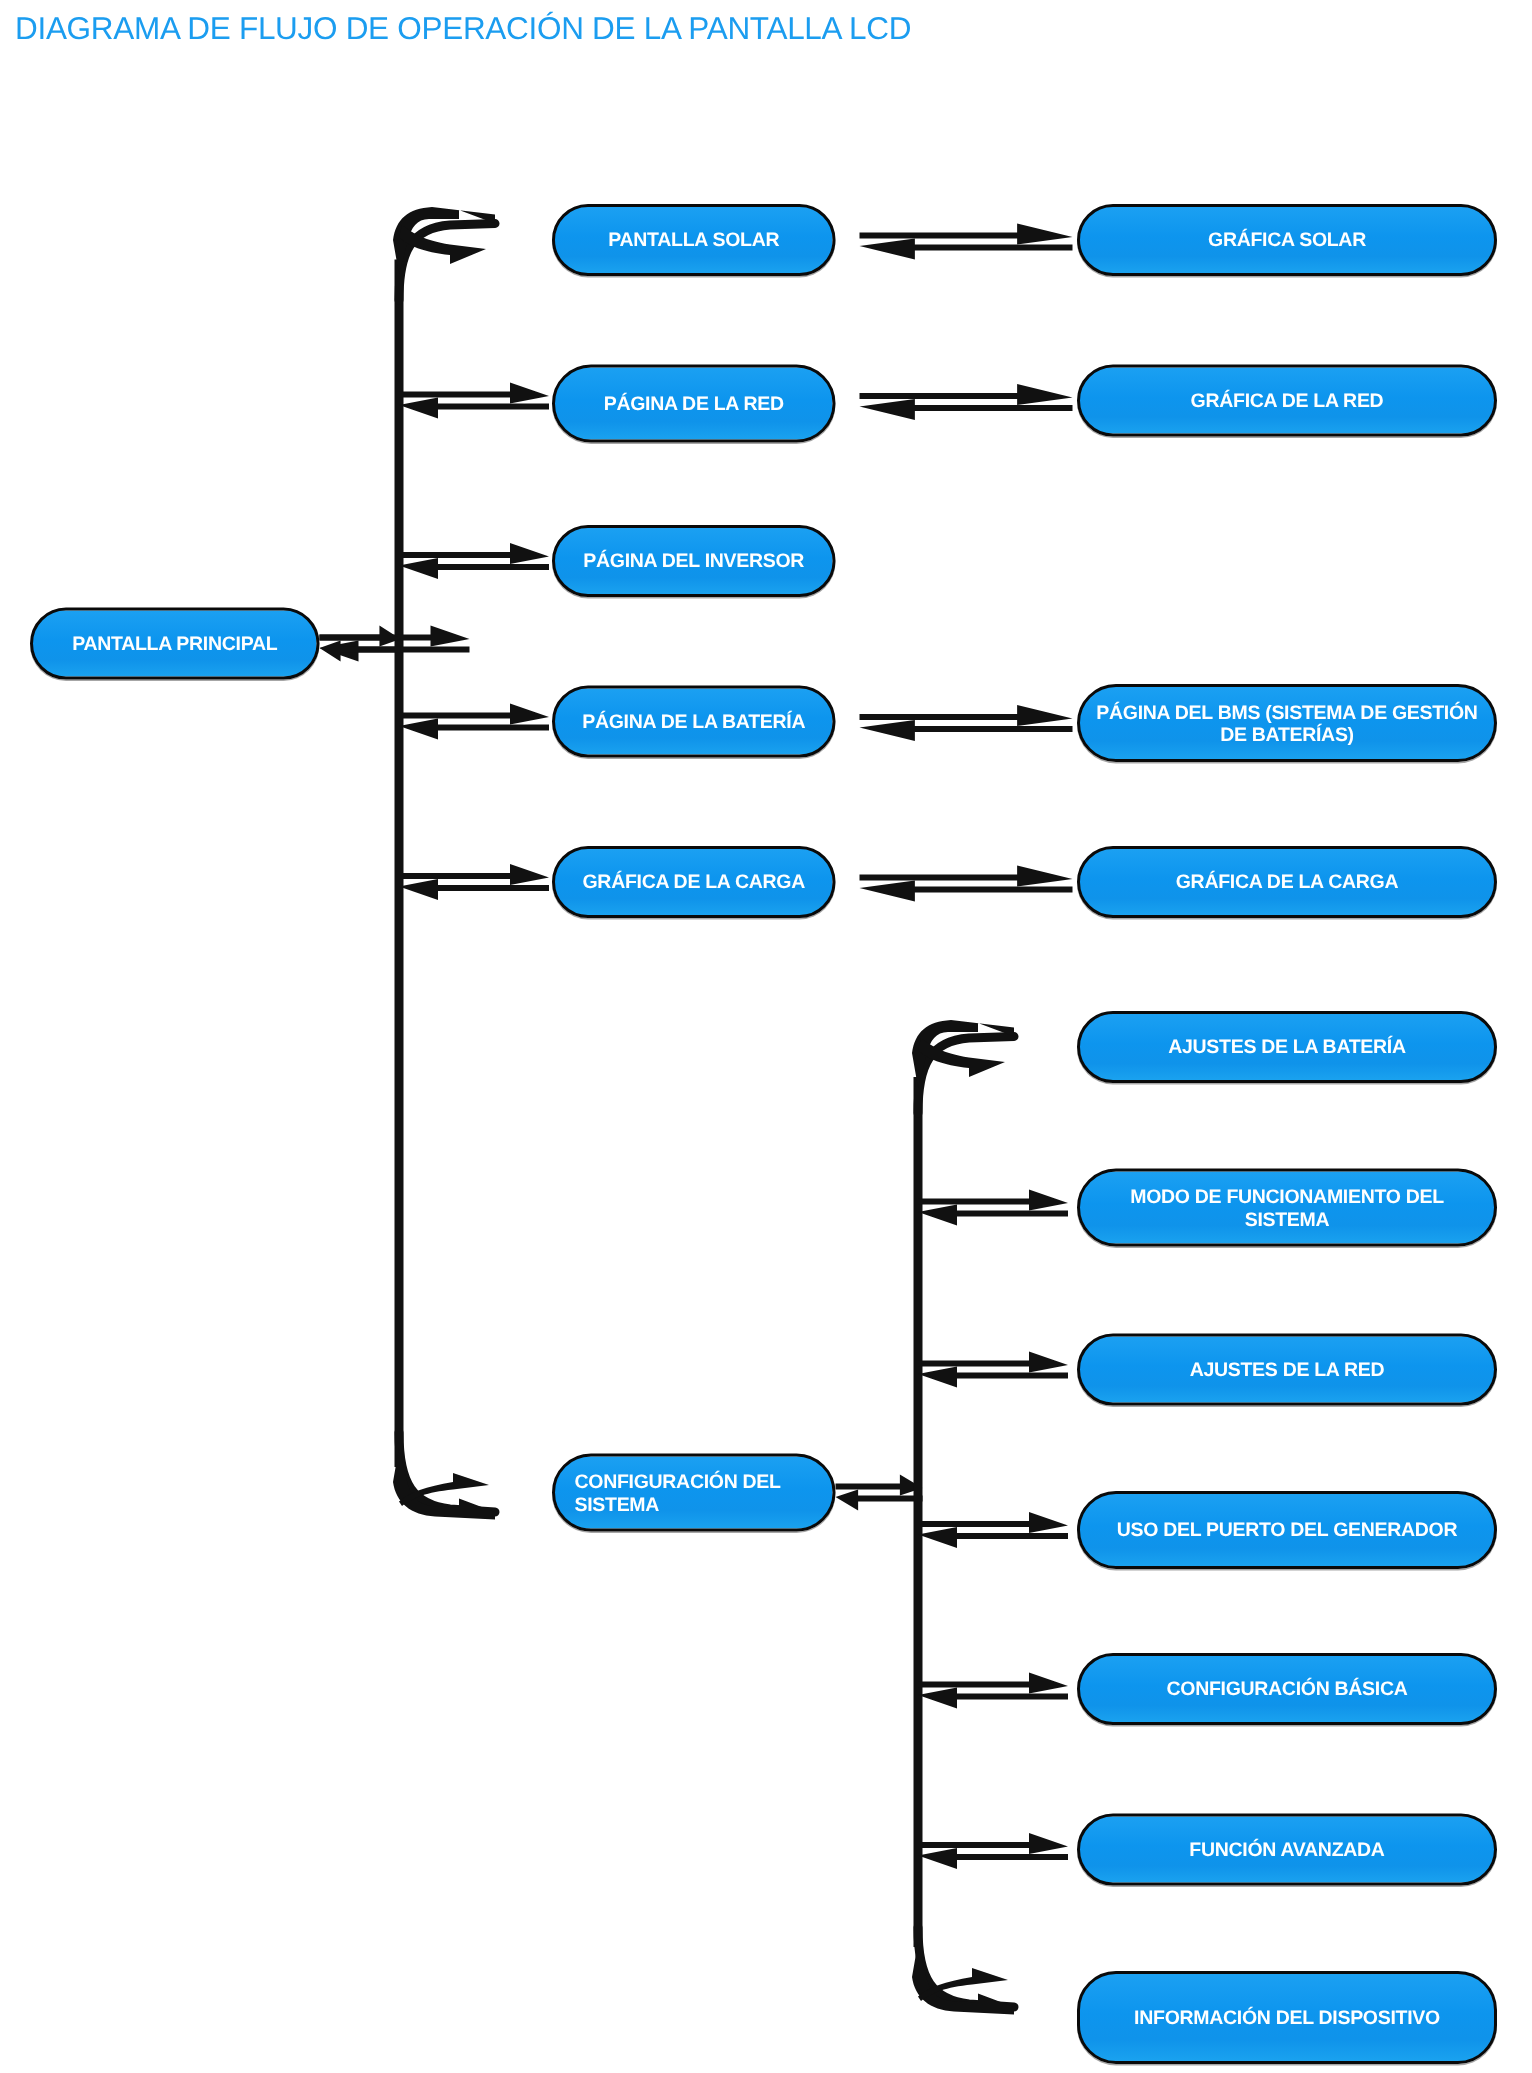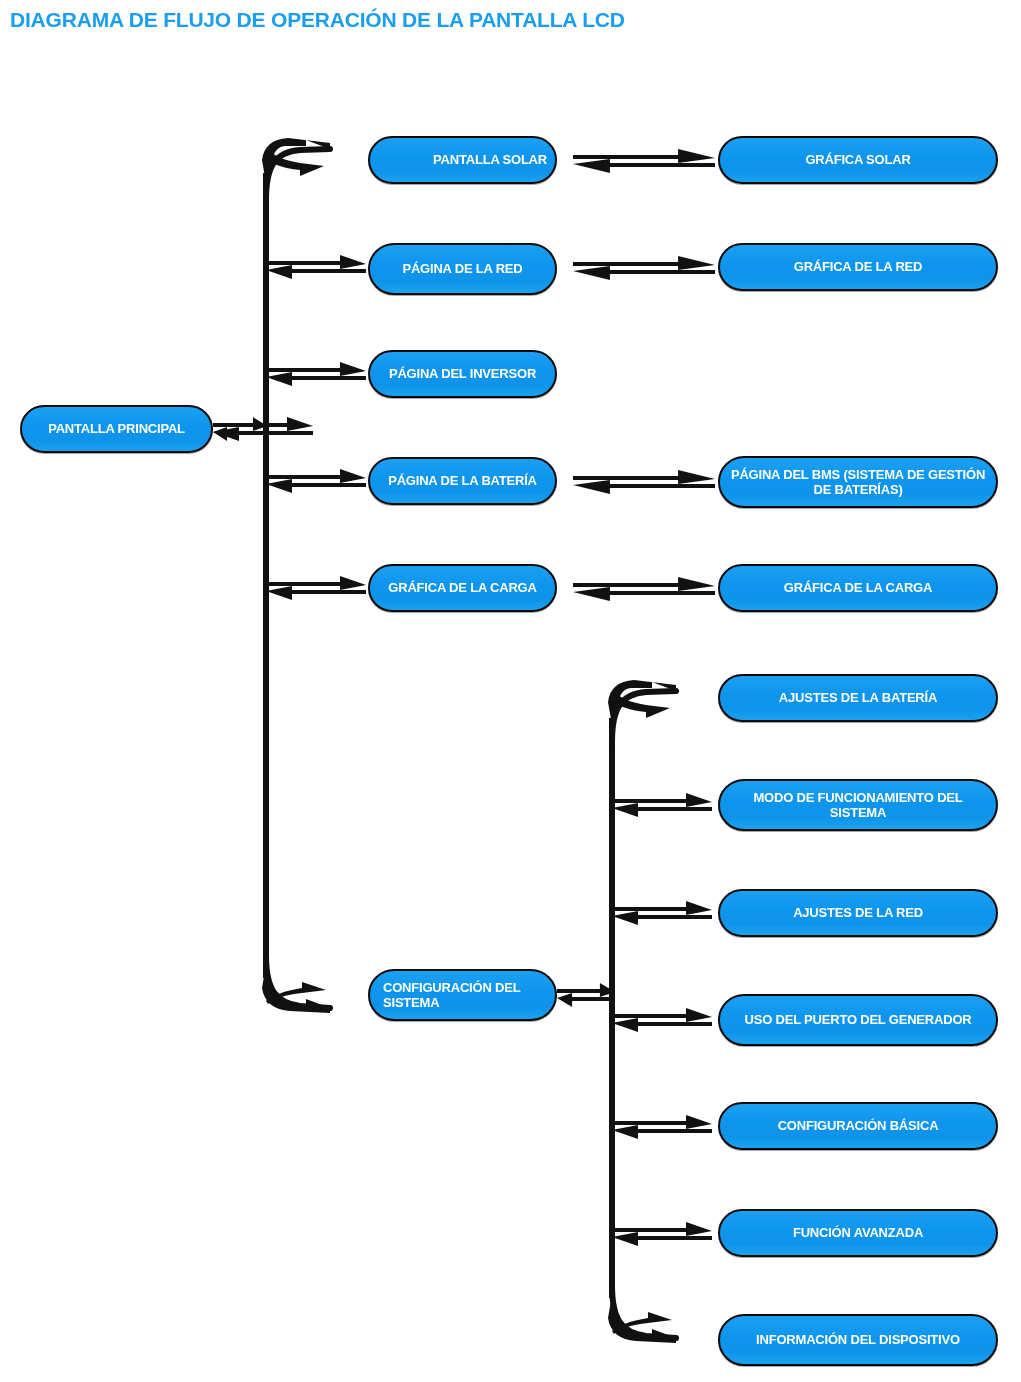--- a/index.html
+++ b/index.html
@@ -2,21 +2,21 @@
 <html><head>
 <meta charset="utf-8">
 <style>
   html,body{margin:0;padding:0;background:#ffffff;}
   body{
     width:1021px;height:1382px;position:relative;overflow:hidden;
     font-family:"Liberation Sans","DejaVu Sans",sans-serif;
   }
   #diagram-title{
     position:absolute;left:10px;top:8px;
-    font-size:21px;font-weight:bold;letter-spacing:-0.2px;
+    font-size:21px;font-weight:normal;letter-spacing:-0.2px;
     color:#1b9df0;white-space:nowrap;text-align:right;
   }
   .node{
     position:absolute;box-sizing:border-box;
     border:2.5px solid #0a0a0a;
     border-radius:26px;
     background:linear-gradient(180deg,#1ba0f2 0%,#0d95ee 45%,#0f93ea 75%,#1aa2ef 100%);
     color:#ffffff;
     font-weight:bold;
     font-size:13px;
@@ -124,21 +124,21 @@
     </g>
   <g transform="translate(612,1234)">
       <use href="#dbl-arrow"></use>
     </g>
 </svg>
 
 <div class="node" style="left:20px;top:405px;width:193px;height:48px;">
   <span class="ntext">PANTALLA PRINCIPAL</span>
 </div>
 
-<div class="node" style="left:368px;top:136px;width:189px;height:48px;text-align:right;">
+<div class="node" style="left:368px;top:136px;width:189px;height:48px;">
   <span class="ntext">PANTALLA SOLAR</span>
 </div>
 <div class="node" style="left:368px;top:243px;width:189px;height:52px;">
   <span class="ntext">PÁGINA DE LA RED</span>
 </div>
 <div class="node" style="left:368px;top:350px;width:189px;height:48px;">
   <span class="ntext">PÁGINA DEL INVERSOR</span>
 </div>
 <div class="node" style="left:368px;top:457px;width:189px;height:48px;">
   <span class="ntext">PÁGINA DE LA BATERÍA</span>
@@ -174,15 +174,15 @@
 </div>
 <div class="node" style="left:718px;top:994px;width:280px;height:52px;">
   <span class="ntext">USO DEL PUERTO DEL GENERADOR</span>
 </div>
 <div class="node" style="left:718px;top:1102px;width:280px;height:48px;">
   <span class="ntext">CONFIGURACIÓN BÁSICA</span>
 </div>
 <div class="node" style="left:718px;top:1209px;width:280px;height:48px;align-items:center;">
   <span class="ntext">FUNCIÓN AVANZADA</span>
 </div>
-<div class="node" style="left:718px;top:1314px;width:280px;height:52px;">
+<div class="node" style="left:718px;top:1314px;width:280px;height:62px;">
   <span class="ntext">INFORMACIÓN DEL DISPOSITIVO</span>
 </div>
 
 </body></html>

